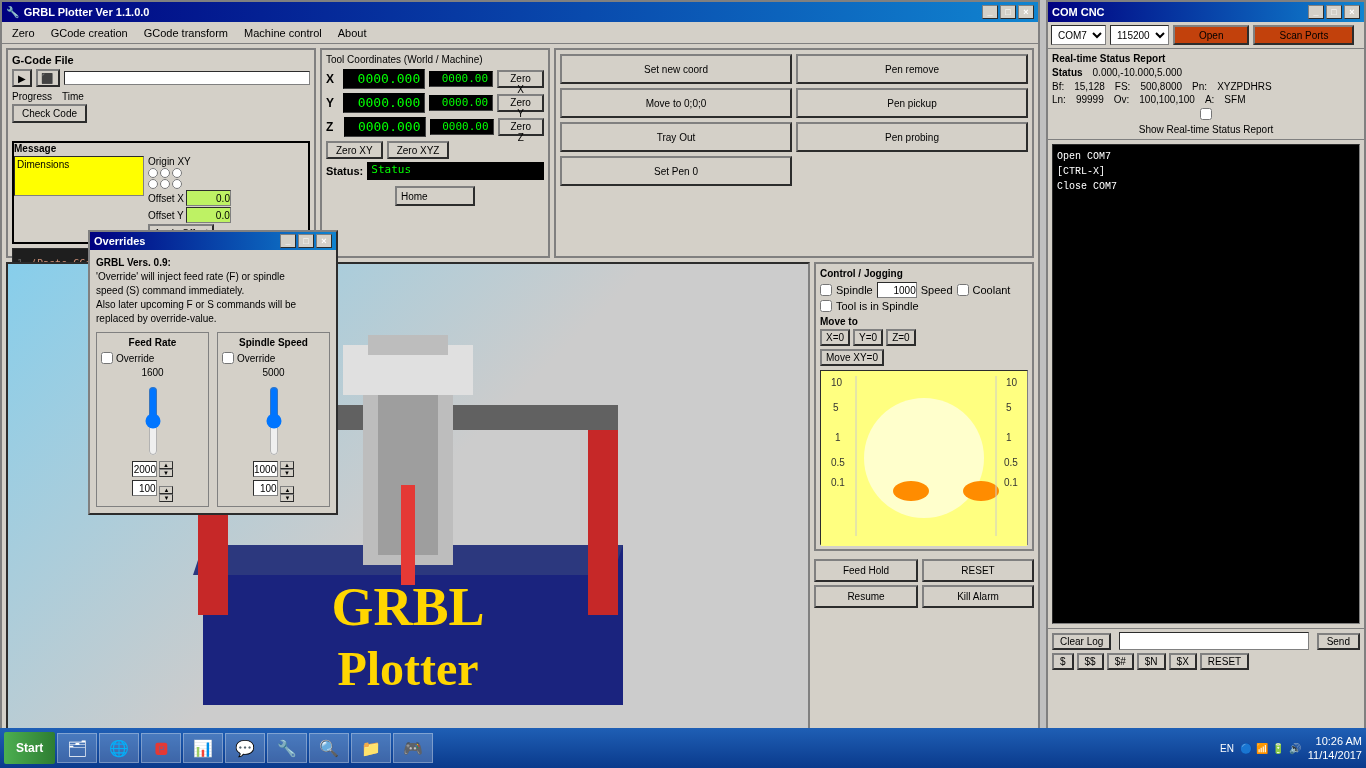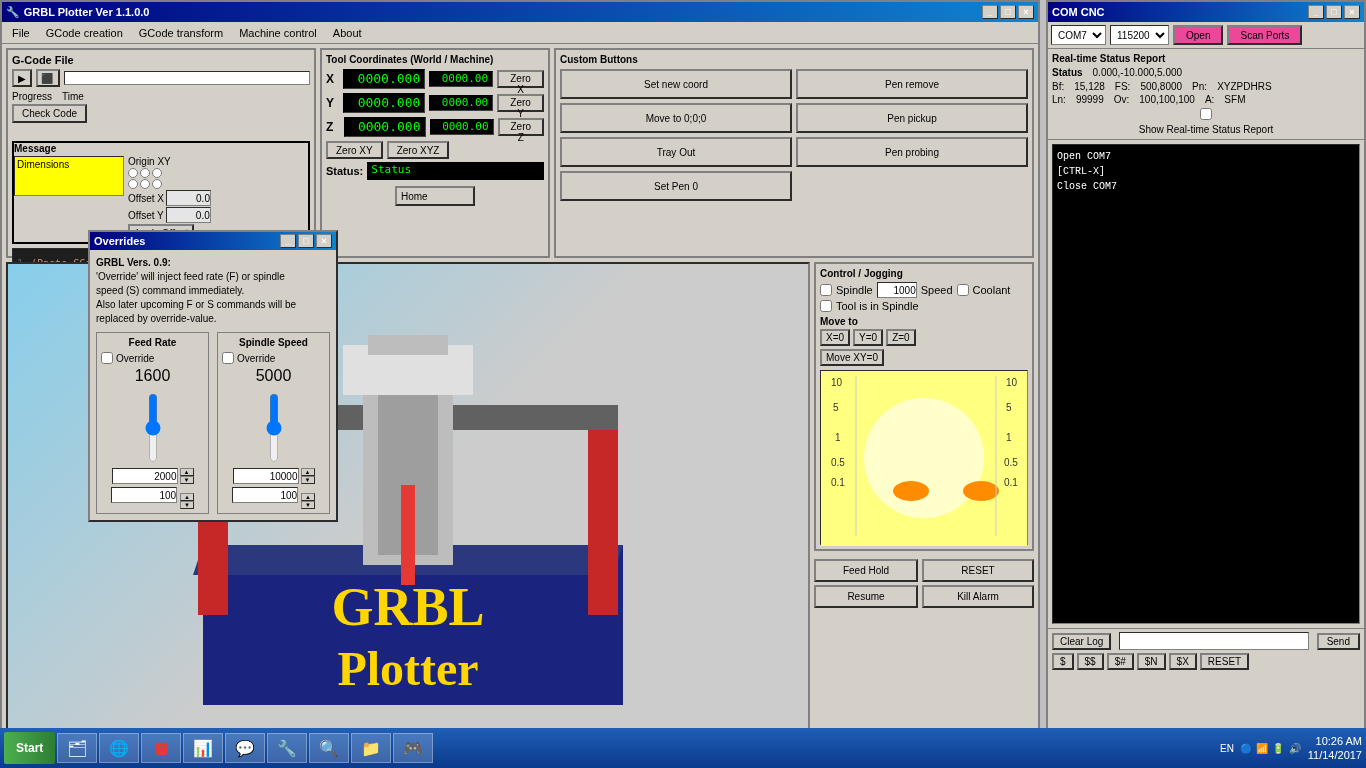--- a/index.html
+++ b/index.html
@@ -31,25 +31,25 @@
     .btn { background: #d4d0c8; border: 2px outset #808080; padding: 1px 6px; font-size: 10px; cursor: pointer; height: 20px; display: flex; align-items: center; }
     .btn-small { height: 18px; padding: 0 4px; }
     .progress-bar { height: 14px; background: white; border: 1px inset #808080; flex: 1; }
     
     .check-code-btn { background: #d4d0c8; border: 2px outset #808080; padding: 2px 8px; font-size: 10px; cursor: pointer; margin-bottom: 4px; }
     
     
     .message-panel { margin-top: 14px; border: 2px solid #000000; }
     .message-label { font-size: 10px; font-weight: bold; }
     .message-content { display: flex; gap: 4px; margin-top: 2px; }
-    .message-text { background: #ffff00; border: 1px inset #808080; padding: 2px; font-size: 10px; width: 110px; height: 40px; }
+    .message-text { background: #ffff00; border: 1px inset #808080; padding: 2px; font-size: 10px; width: 130px; height: 40px; }
     .origin-title { font-size: 10px; }
     .radio-row { display: flex; align-items: center; gap: 2px; font-size: 9px; margin: 1px 0; }
     .offset-row { display: flex; align-items: center; gap: 2px; font-size: 10px; margin: 1px 0; }
-    .offset-input { width: 45px; height: 16px; border: 1px inset #808080; background: #e5e5e5; text-align: right; font-size: 10px; }
+    .offset-input { width: 45px; height: 16px; border: 1px inset #808080; background: #bef264; text-align: right; font-size: 10px; }
     
     
     .tool-panel { width: 230px; }
     .coord-row { display: flex; align-items: center; gap: 4px; margin-bottom: 4px; }
     .coord-label { font-weight: bold; font-size: 12px; width: 15px; }
     .coord-value { background: black; color: #00ff00; font-family: monospace; font-size: 13px; text-align: right; padding: 1px 4px; width: 90px; height: 20px; border: 1px inset #404040; }
     .coord-value-small { background: black; color: #00ff00; font-family: monospace; font-size: 11px; text-align: right; padding: 0 4px; width: 70px; height: 16px; border: 1px inset #404040; }
     .zero-btn { background: #d4d0c8; border: 2px outset #808080; padding: 1px 8px; font-size: 10px; cursor: pointer; height: 18px; }
     .status-row { display: flex; align-items: center; gap: 4px; margin-top: 2px; }
     .status-label { font-weight: bold; font-size: 11px; }
@@ -89,21 +89,21 @@
     .action-row { display: flex; gap: 4px; }
     .action-btn { flex: 1; background: #d4d0c8; border: 2px outset #808080; padding: 4px; font-size: 10px; cursor: pointer; text-align: center; }
     .reset-btn { background: #d4d0c8; border: 2px outset #808080; padding: 4px 8px; font-size: 10px; cursor: pointer; flex: 1; }
     
     
     .com-window { position: absolute; right: 0; top: 0; width: 320px; height: 768px; background: #d4d0c8; border: 2px solid #808080; }
     .com-title { background: linear-gradient(to right, #000080, #1084d0); color: white; height: 20px; display: flex; align-items: center; padding: 0 4px; font-size: 11px; font-weight: bold; }
     
     .com-toolbar { background: #d4d0c8; padding: 3px; display: flex; align-items: center; gap: 4px; border-bottom: 1px solid #808080; }
     .com-select { height: 20px; border: 1px inset #808080; background: white; font-size: 10px; padding: 0 2px; }
-    .com-btn { background: #ec4899; border: 2px outset #808080; padding: 1px 11px; font-size: 10px; cursor: pointer; height: 20px; }
+    .com-btn { background: #c2410c; border: 2px outset #808080; padding: 1px 24px; font-size: 10px; cursor: pointer; height: 20px; }
     
     .realtime-section { padding: 4px; border-bottom: 1px solid #808080; }
     .realtime-title { font-size: 10px; font-weight: bold; margin-bottom: 3px; }
     .realtime-status { display: flex; gap: 10px; font-size: 10px; margin-bottom: 3px; }
     .realtime-row { display: flex; gap: 10px; font-size: 10px; margin-bottom: 2px; }
     .status-key { font-weight: bold; }
     
     .log-area { flex: 1; background: black; color: white; font-family: 'Courier New', monospace; font-size: 10px; padding: 4px; overflow-y: auto; margin: 4px; border: 1px inset #808080; }
     
     .com-bottom { padding: 3px 4px; border-top: 1px solid #808080; }
@@ -115,26 +115,26 @@
     
     
     .overrides-window { position: absolute; left: 88px; top: 230px; width: 250px; background: #d4d0c8; border: 2px outset #808080; z-index: 100; }
     .override-title { background: linear-gradient(to right, #000080, #1084d0); color: white; height: 18px; display: flex; align-items: center; padding: 0 4px; font-size: 11px; font-weight: bold; }
     .override-content { padding: 6px; font-size: 10px; }
     .override-info { font-size: 10px; line-height: 1.4; margin-bottom: 6px; }
     .override-cols { display: flex; gap: 8px; }
     .override-col { flex: 1; border: 1px solid #808080; padding: 4px; }
     .override-col-title { font-size: 10px; font-weight: bold; text-align: center; margin-bottom: 4px; }
     .override-checkbox { display: flex; align-items: center; gap: 3px; font-size: 10px; margin-bottom: 3px; }
-    .override-value { text-align: center; font-size: 16px; margin-bottom: 3px; }
+    .override-value { text-align: center; font-size: 10px; margin-bottom: 3px; }
     .slider-container { height: 80px; display: flex; align-items: center; justify-content: center; position: relative; }
     .vert-slider { writing-mode: vertical-lr; width: 20px; height: 70px; cursor: pointer; }
     .slider-marks { font-size: 8px; display: flex; flex-direction: column; justify-content: space-between; height: 70px; padding: 2px 0; color: #333; }
     .override-spinner { display: flex; align-items: center; justify-content: center; gap: 2px; }
-    .spinner-input { width: 66px; height: 16px; border: 1px inset #808080; text-align: right; font-size: 10px; }
+    .spinner-input { width: 25px; height: 16px; border: 1px inset #808080; text-align: right; font-size: 10px; }
     
     
     .taskbar { position: fixed; bottom: 0; left: 0; right: 0; height: 40px; background: linear-gradient(to bottom, #1f5fb5, #0a3a8c); display: flex; align-items: center; padding: 2px 4px; gap: 2px; z-index: 1000; }
     .start-btn { background: linear-gradient(to right, #4caf50, #2e7d32); color: white; border: none; padding: 4px 12px; font-size: 12px; font-weight: bold; cursor: pointer; height: 32px; border-radius: 2px; }
     .taskbar-app { background: rgba(255,255,255,0.2); border: 1px solid rgba(255,255,255,0.3); padding: 2px 6px; height: 30px; display: flex; align-items: center; gap: 4px; cursor: pointer; font-size: 10px; color: white; min-width: 40px; justify-content: center; }
     .taskbar-icon { width: 24px; height: 24px; display: flex; align-items: center; justify-content: center; font-size: 16px; }
     .taskbar-right { margin-left: auto; display: flex; align-items: center; gap: 6px; color: white; font-size: 10px; }
     .clock { text-align: right; font-size: 11px; line-height: 1.3; }
     .sys-tray { display: flex; align-items: center; gap: 4px; }
     
@@ -153,21 +153,21 @@
     <span style="margin-right:4px">🔧</span>
     <span>GRBL Plotter Ver 1.1.0.0</span>
     <div class="title-bar-buttons">
       <div class="title-btn">_</div>
       <div class="title-btn">□</div>
       <div class="title-btn">×</div>
     </div>
   </div>
 
   <div class="menu-bar">
-    <div class="menu-item">File</div>
+    <div class="menu-item">Zero</div>
     <div class="menu-item">GCode creation</div>
     <div class="menu-item">GCode transform</div>
     <div class="menu-item">Machine control</div>
     <div class="menu-item">About</div>
   </div>
 
   <div class="content-area">
 
     <div class="top-row">
 
@@ -215,21 +215,21 @@
         </div>
         
         
         <div style="margin-top:4px; border:1px inset #808080; background:#1e1e1e; height:30px; display:flex; align-items:center; padding:2px 4px;">
           <span style="color:#606060; font-family:monospace; font-size:10px;">1</span>
           <span style="color:#ce9178; font-family:monospace; font-size:10px; margin-left:8px;">(Paste GCode or load file)</span>
         </div>
       </div>
 
       <div class="panel tool-panel">
-        <div style="font-size:10px; font-weight:bold; margin-bottom:4px;">Tool Coordinates (World / Machine)</div>
+        <div style="font-size:10px; font-weight:normal; margin-bottom:4px;">Tool Coordinates (World / Machine)</div>
 
         <div class="coord-row">
           <span class="coord-label">X</span>
           <div class="coord-value">0000.000</div>
           <div class="coord-value-small">0000.00</div>
           <button class="zero-btn">Zero X</button>
         </div>
 
         <div class="coord-row">
           <span class="coord-label">Y</span>
@@ -254,21 +254,20 @@
           <span class="status-label">Status:</span>
           <div class="status-value">Status</div>
         </div>
 
         <div style="margin-top:6px; display:flex; justify-content:center;">
           <button class="btn" style="width:80px; padding:4px;">Home</button>
         </div>
       </div>
 
       <div class="panel custom-panel">
-        <div style="font-size:10px; font-weight:bold; margin-bottom:4px;">Custom Buttons</div>
         <div class="custom-grid">
           <button class="custom-btn">Set new coord</button>
           <button class="custom-btn">Pen remove</button>
           <button class="custom-btn">Move to 0;0;0</button>
           <button class="custom-btn">Pen pickup</button>
           <button class="custom-btn">Tray Out</button>
           <button class="custom-btn">Pen probing</button>
           <button class="custom-btn">Set Pen 0</button>
         </div>
       </div>

